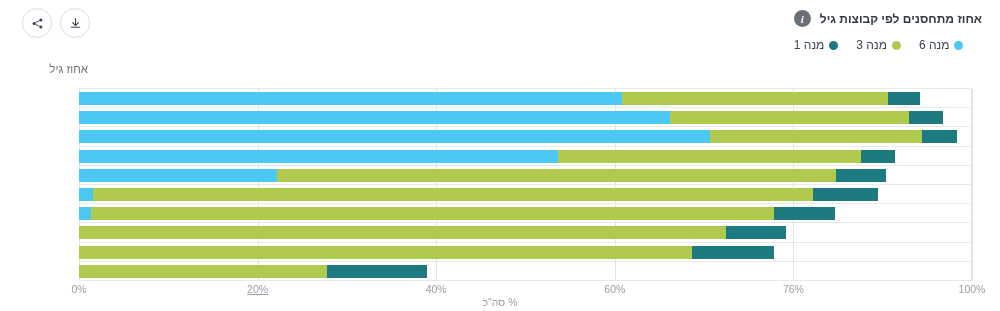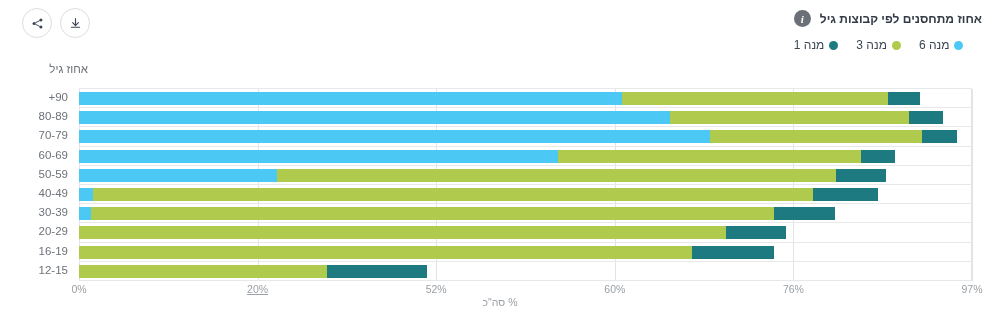--- a/index.html
+++ b/index.html
@@ -134,32 +134,20 @@
         </div>
         <div class="legend-item">
           <span class="legend-dot" style="background:#1c7a80"></span>
           <span>מנה 1</span>
         </div>
       </div>
   </div>
 
   <div class="y-axis-title">אחוז גיל</div>
 
-  <div class="ycats" id="ycats">
-      <div class="ycat" style="top: 0px; height: 19.2px; line-height: 19.2px;">+90</div>
-      <div class="ycat" style="top: 19.2px; height: 19.2px; line-height: 19.2px;">80-89</div>
-      <div class="ycat" style="top: 38.4px; height: 19.2px; line-height: 19.2px;">70-79</div>
-      <div class="ycat" style="top: 57.6px; height: 19.2px; line-height: 19.2px;">60-69</div>
-      <div class="ycat" style="top: 76.8px; height: 19.2px; line-height: 19.2px;">50-59</div>
-      <div class="ycat" style="top: 96px; height: 19.2px; line-height: 19.2px;">40-49</div>
-      <div class="ycat" style="top: 115.2px; height: 19.2px; line-height: 19.2px;">30-39</div>
-      <div class="ycat" style="top: 134.4px; height: 19.2px; line-height: 19.2px;">20-29</div>
-      <div class="ycat" style="top: 153.6px; height: 19.2px; line-height: 19.2px;">16-19</div>
-      <div class="ycat" style="top: 172.8px; height: 19.2px; line-height: 19.2px;">12-15</div>
-    </div>
 
   <div class="plot">
     <div class="gridlines" id="gridlines">
         <div class="gridline" style="left: 0%;"></div>
         <div class="gridline" style="left: 20%;"></div>
         <div class="gridline" style="left: 40%;"></div>
         <div class="gridline" style="left: 60%;"></div>
         <div class="gridline" style="left: 80%;"></div>
         <div class="gridline" style="left: 100%;"></div>
       </div>
@@ -231,20 +219,20 @@
             <div class="seg" style="width: 71.2821%; background: rgb(176, 202, 78);"></div>
             <div class="seg" style="width: 28.7179%; background: rgb(28, 122, 128);"></div>
           </div>
         </div>
       </div>
   </div>
 
   <div class="xticks" id="xticks">
       <div class="xtick" style="left: 0%;">0%</div>
       <div class="xtick" style="left: 20%; text-decoration: underline;">20%</div>
-      <div class="xtick" style="left: 40%;">52%</div>
+      <div class="xtick" style="left: 40%;">40%</div>
       <div class="xtick" style="left: 60%;">60%</div>
       <div class="xtick" style="left: 80%;">76%</div>
-      <div class="xtick" style="left: 100%;">97%</div>
+      <div class="xtick" style="left: 100%;">100%</div>
     </div>
   <div class="x-axis-title">% סה"כ</div>
 
 </div>
 
 </body></html>

